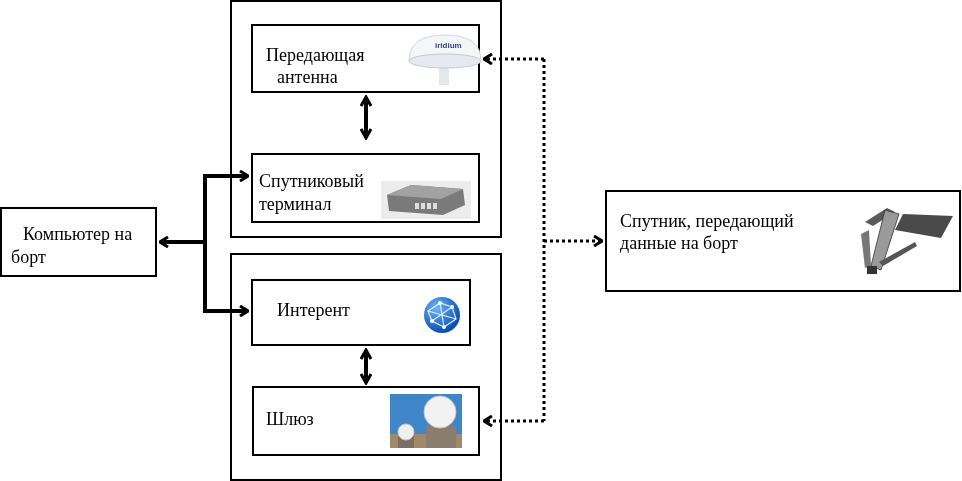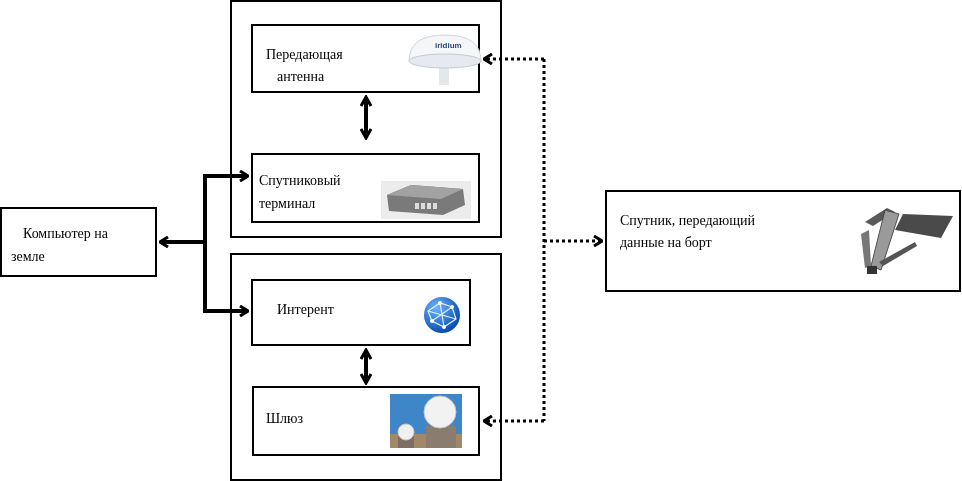--- a/index.html
+++ b/index.html
@@ -1,19 +1,19 @@
 <!DOCTYPE html>
 <html><head>
 <meta charset="utf-8">
 <style>
   html, body { margin:0; padding:0; background:#ffffff; }
   body { width:962px; height:481px; position:relative; overflow:hidden;
          font-family:"Liberation Serif","DejaVu Serif",serif; color:#000; }
   .box { position:absolute; border:2.5px solid #000; box-sizing:border-box; background:#fff; }
-  .lbl { position:absolute; font-size:14px; line-height:22px; white-space:nowrap; }
+  .lbl { position:absolute; font-size:18px; line-height:22px; white-space:nowrap; }
   svg.wires { position:absolute; left:0; top:0; }
   .pic { position:absolute; }
 </style>
 </head>
 <body>
 
 <div class="box" style="left:230px;top:0px;width:272px;height:238px;"></div>
 <div class="box" style="left:230px;top:253px;width:272px;height:228px;"></div>
 
 <div class="box" style="left:251px;top:24px;width:229px;height:69px;">
@@ -66,21 +66,21 @@
     <rect y="40" width="72" height="14" fill="#a08868"></rect>
     <rect x="36" y="32" width="30" height="22" fill="#8a7c6e"></rect>
     <circle cx="50" cy="18" r="16" fill="#f2f2f2" stroke="#c8c8c8"></circle>
     <rect x="8" y="42" width="16" height="12" fill="#7c6e62"></rect>
     <circle cx="16" cy="38" r="8" fill="#f0f0f0" stroke="#c8c8c8"></circle>
   </svg>
 </div>
 
 <div class="box" style="left:0px;top:207px;width:157px;height:70px;">
   <span class="lbl" style="left:9px;top:14px;margin-left:12px;">Компьютер на</span>
-  <span class="lbl" style="left:9px;top:37px;">земле</span>
+  <span class="lbl" style="left:9px;top:37px;">борт</span>
 </div>
 
 <div class="box" style="left:605px;top:190px;width:356px;height:102px;">
   <span class="lbl" style="left:13px;top:40px;">данные на борт</span>
   <span class="lbl" style="left:13px;top:18px;">Спутник, передающий</span>
   <svg class="pic" width="100" height="80" style="left:248px;top:8px;" viewBox="0 0 100 80">
     <path d="M10 22 L32 8 L40 12 L18 26 Z" fill="#5a5a5a"></path>
     <path d="M48 14 L98 16 L86 38 L40 30 Z" fill="#4a4a4a"></path>
     <path d="M30 10 L44 14 L26 70 L16 66 Z" fill="#9a9a9a" stroke="#333" stroke-width="0.8"></path>
     <path d="M6 34 L14 30 L16 66 L10 68 Z" fill="#777"></path>

